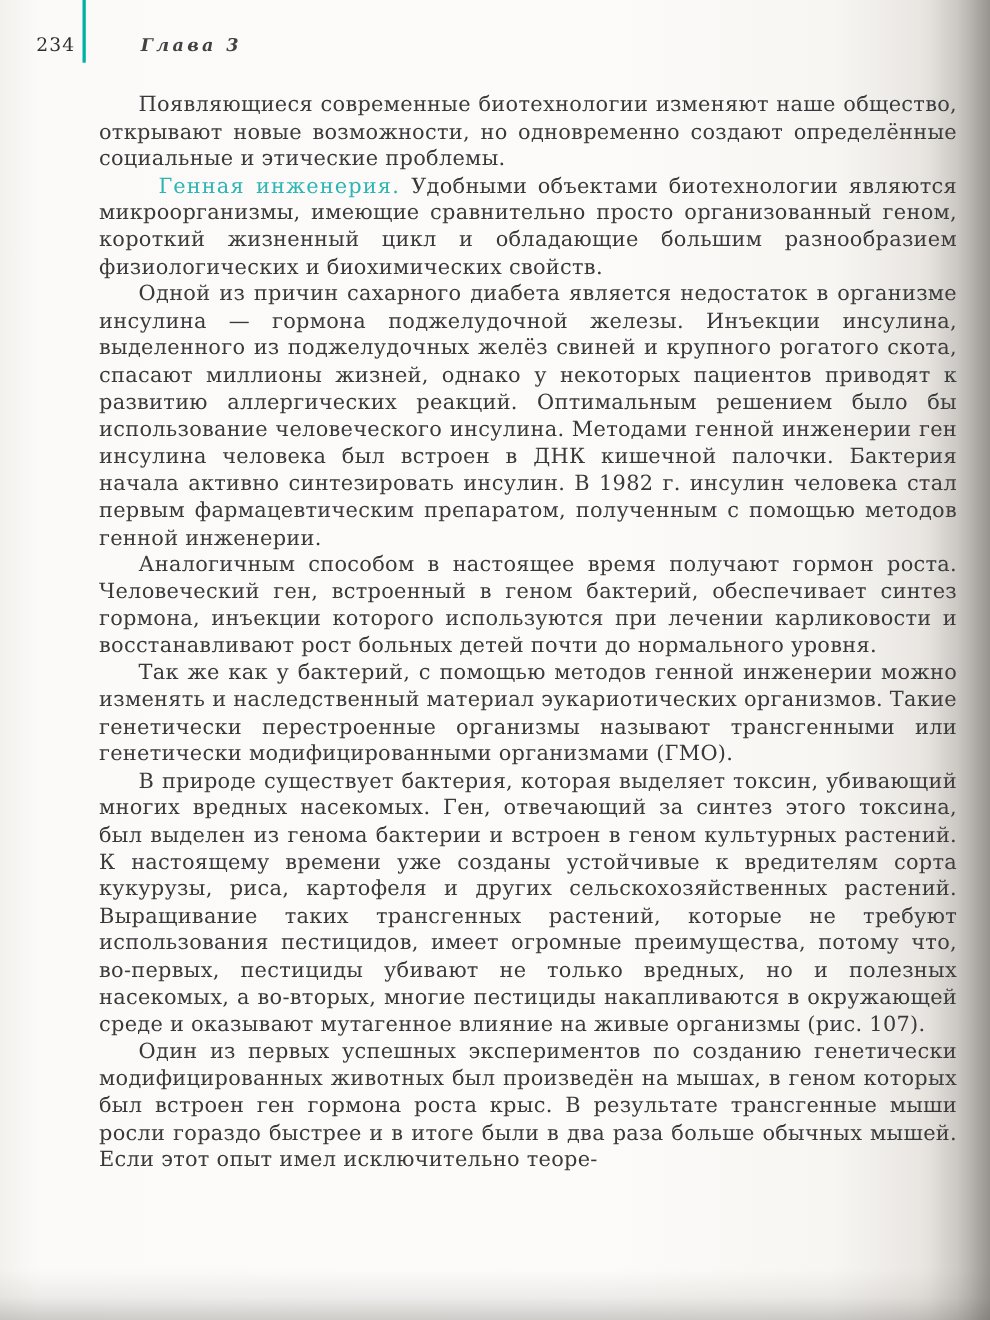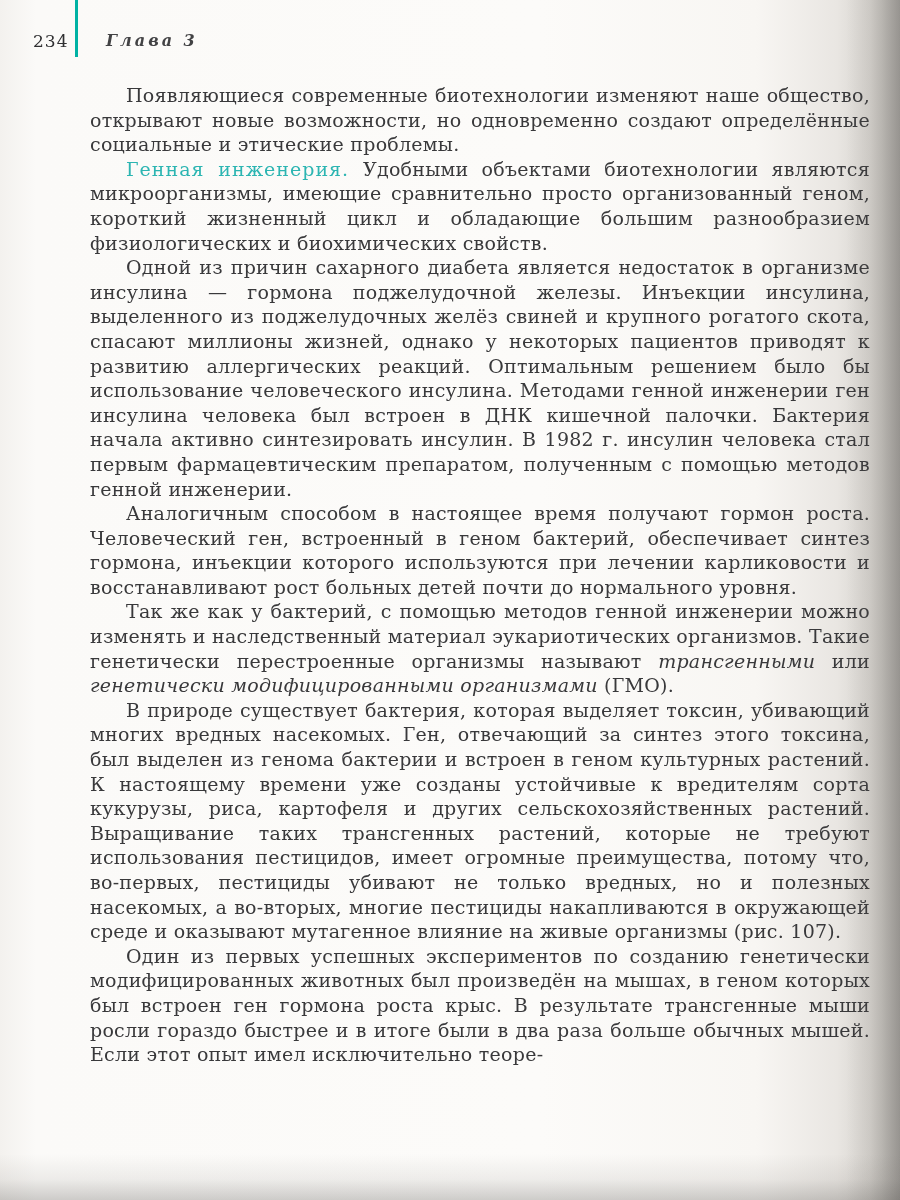--- a/index.html
+++ b/index.html
@@ -32,33 +32,33 @@
   .header { position: absolute; top: 0; left: 0; width: 100%; height: 60px; }
   .page-number {
     position: absolute; left: 33px; top: 31px;
     font-size: 17px; letter-spacing: 1px; color: #2f2f31;
   }
   .chapter-rule {
     position: absolute; left: 75px; top: 0; width: 3px; height: 57px;
     background: var(--accent-color, #00b2a4);
   }
   .chapter-title {
-    position: absolute; left: 106px; top: 31px;
+    position: absolute; left: 128px; top: 31px;
     font-size: 16px; font-style: italic; font-weight: bold;
     letter-spacing: 3px; color: #424244;
   }
   .body-text {
     position: absolute; top: 83px; left: 90px; width: 780px;
     font-size: 19px; line-height: 24.6px;
     text-align: justify; letter-spacing: 0.25px;
     color: #39393b;
   }
   .body-text p { margin: 0; padding: 0; text-indent: 36px; }
-  .seg-lead   { color: var(--heading-color, #2cb5b2); letter-spacing: 1px; }
-  .seg-italic { font-style: italic; }
+  .seg-lead   { color: var(--heading-color, #2cb5b2); letter-spacing: 1px; margin-left: 18px; }
+  .seg-italic { }
   .seg-bold   { font-weight: normal; }
 </style>
 </head>
 <body>
 
 <div class="page">
 
   <div class="header">
     <span class="page-number">234</span>
     <span class="chapter-rule"></span>

